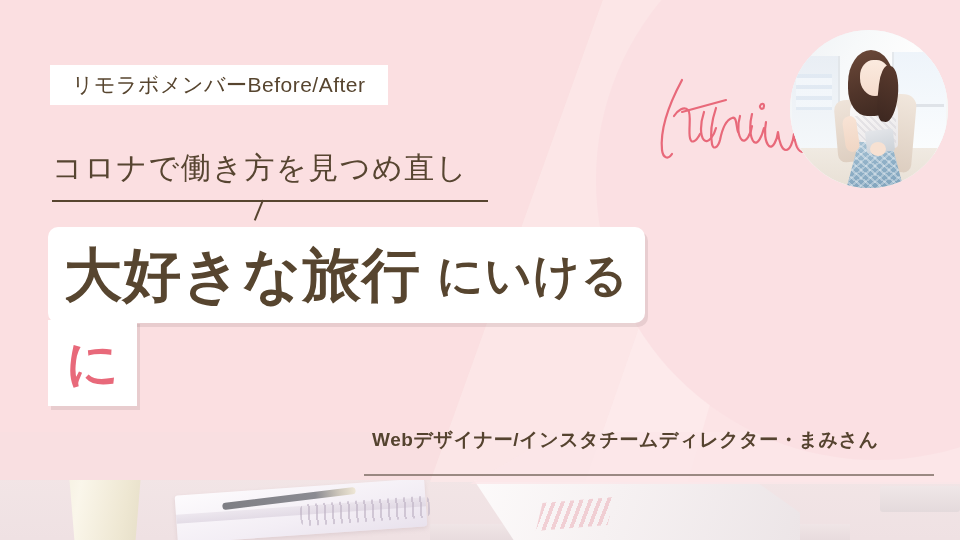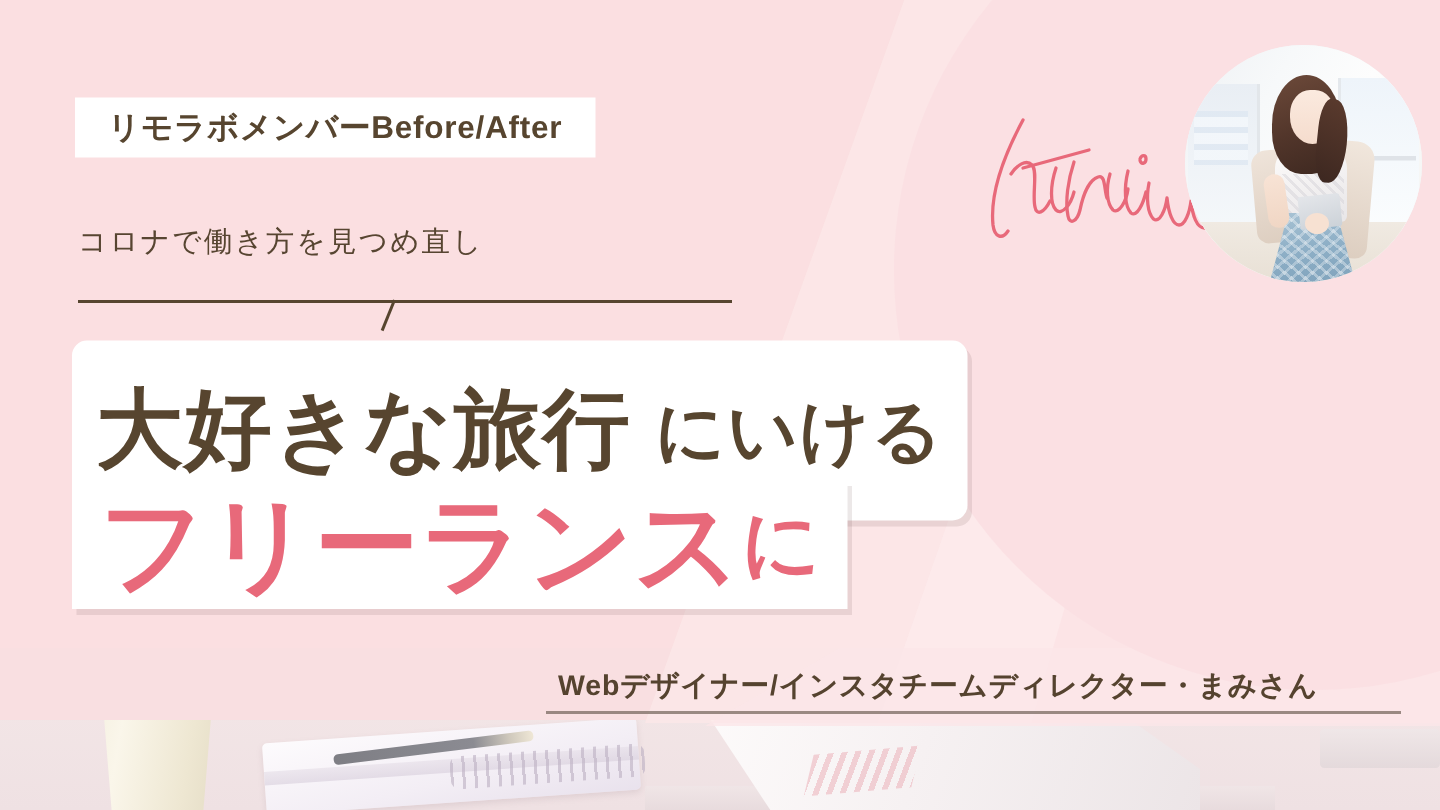--- a/index.html
+++ b/index.html
@@ -287,32 +287,32 @@
   }
 
   
   .badge {
     position: absolute;
     left: 50px; top: 65px;
     height: 40px;
     padding: 0 22px;
     background: #ffffff;
     display: flex; align-items: center;
-    font-size: 21px; font-weight: 700;
+    font-size: 21px; font-weight: 400;
     letter-spacing: .5px;
     color: #57452f;
     white-space: nowrap;
     justify-content: center;
   }
 
   
   .sub {
     position: absolute;
     left: 52px; top: 148px;
-    font-size: 19px; font-weight: 500;
+    font-size: 30px; font-weight: 500;
     letter-spacing: 1.5px;
     color: #574531;
     white-space: nowrap;
   }
   .rule {
     position: absolute;
     left: 52px; top: 200px;
     width: 436px; height: 2px;
     background: #57452f;
   }
@@ -330,21 +330,21 @@
     position: absolute;
     background: #ffffff;
     display: flex;
     align-items: center;
     white-space: nowrap;
     box-shadow: 3px 4px 0 rgba(120,95,95,.14);
   }
   .bar-2 {
     left: 48px; top: 227px;
     height: 96px;
-    padding: 12px 16px;
+    padding: 0 16px;
     border-radius: 10px;
   }
   .bar-3 {
     left: 48px; top: 320px;
     height: 86px;
     padding: 0 18px;
   }
   .t-big {
     font-size: 58px; font-weight: 700;
     color: #57452f;
@@ -366,21 +366,21 @@
   }
   .t-pink-mid {
     font-size: 52px; font-weight: 700;
     color: #e8697a;
     line-height: 1;
   }
 
   
   .caption {
     position: absolute;
-    left: 372px; top: 444px;
+    left: 372px; top: 427px;
     font-size: 19px; font-weight: 700;
     letter-spacing: .6px;
     color: #55432f;
     white-space: nowrap;
   }
   .caption-rule {
     position: absolute;
     left: 364px; top: 474px;
     width: 570px; height: 2px;
     background: #7a6a60;
@@ -462,20 +462,19 @@
   <div class="sub">コロナで働き方を見つめ直し</div>
   <div class="rule"></div>
   <div class="rule-tick"></div>
 
   <div class="bar bar-2">
     <span class="t-big">大好きな旅行</span>
     <span class="t-mid">にいける</span>
   </div>
 
   <div class="bar bar-3">
-    <span class="t-pink-big">フリーランス</span>
     <span class="t-pink-mid">に</span>
   </div>
 
   <div class="caption">Webデザイナー/インスタチームディレクター・まみさん</div>
   <div class="caption-rule"></div>
 
 </div>
 
 </body></html>

